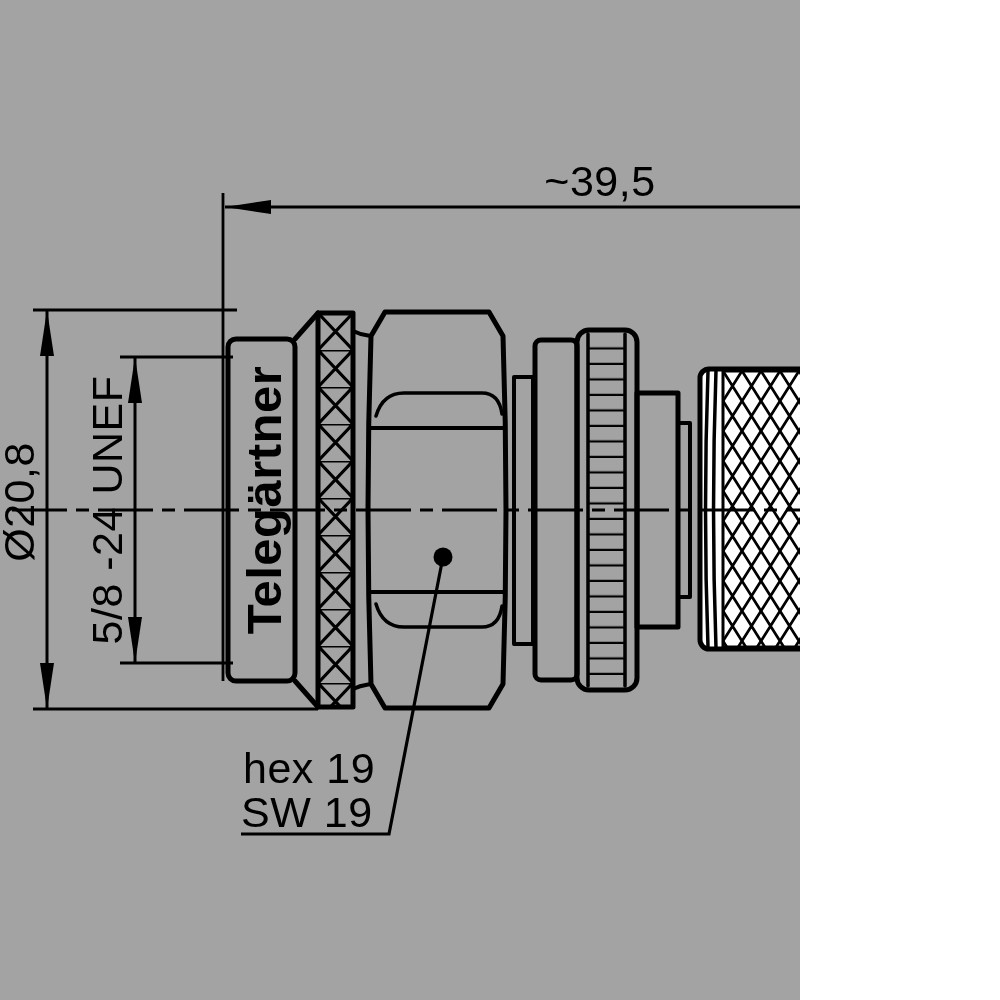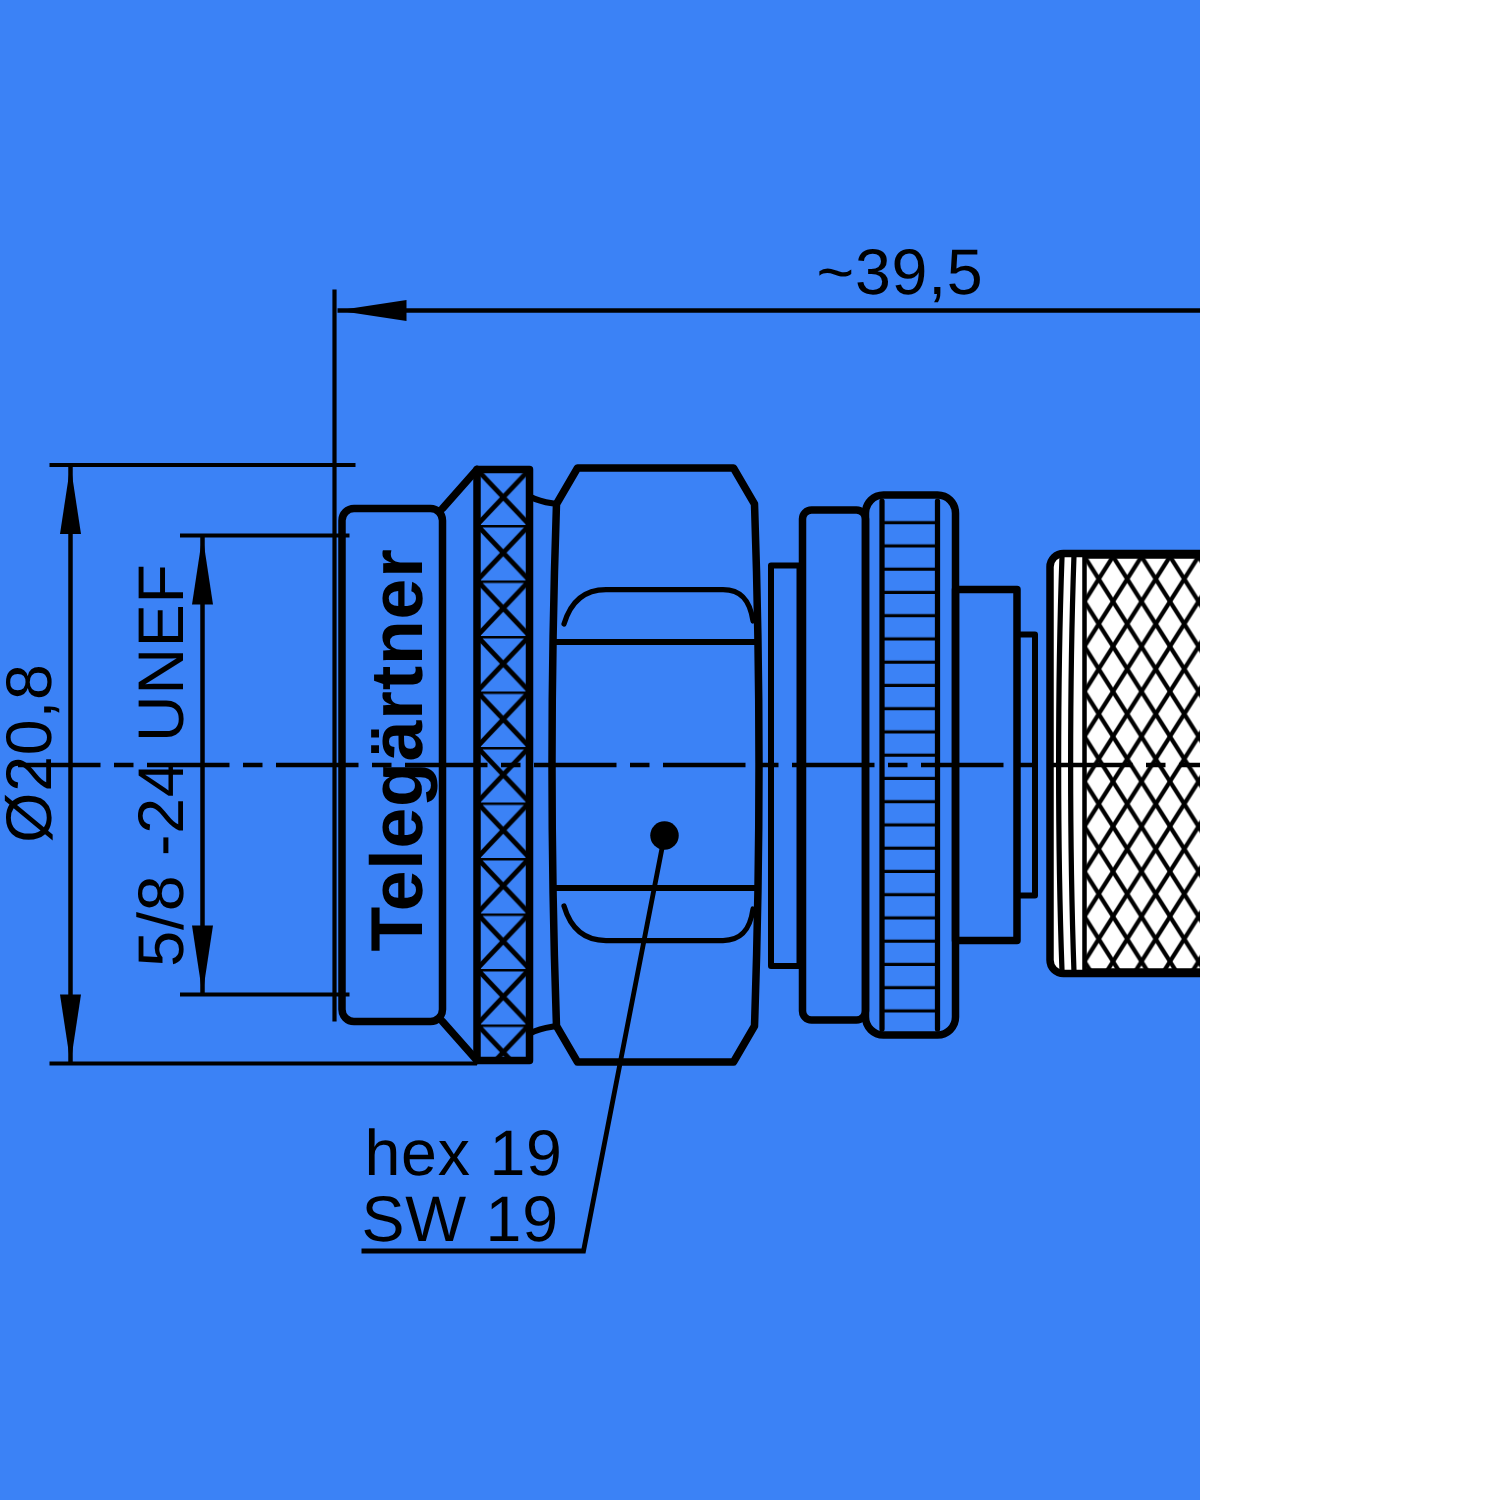--- a/index.html
+++ b/index.html
@@ -7,21 +7,21 @@
     padding: 0;
     background: #ffffff;
     width: 1000px;
     height: 1000px;
     font-family: "Liberation Sans", "DejaVu Sans", sans-serif;
   }
   .stage {
     position: relative;
     width: 800px;
     height: 1000px;
-    background: #3b82f6;
+    background: #a3a3a3;
     overflow: hidden;
   }
   svg { display: block; }
   .dim-text {
     font-size: 43px;
     fill: #000;
     letter-spacing: 0.5px;
   }
   .brand-text {
     font-size: 49px;

